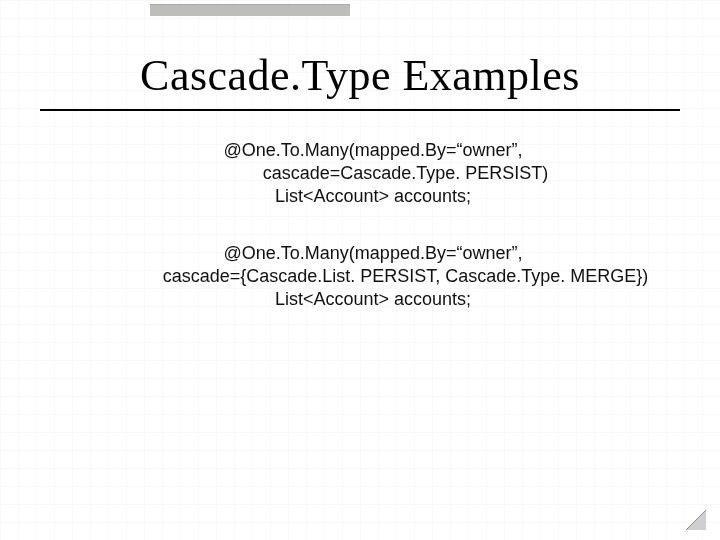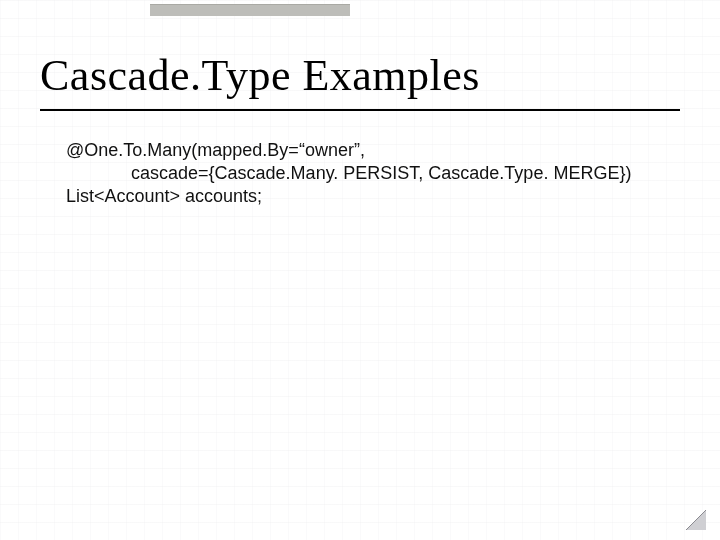--- a/index.html
+++ b/index.html
@@ -28,20 +28,21 @@
     left: 150px;
     width: 200px;
     height: 12px;
     background: #bdbdb9;
     box-shadow: 0 1px 0 #a9a9a4 inset;
   }
   .slide {
     position: relative;
     padding: 40px 40px 30px 40px;
     height: calc(540px - 70px);
+    text-align: center;
   }
   h1.title {
     font-size: 44px;
     font-weight: 400;
     margin: 10px 0 8px 0;
     color: #000;
     letter-spacing: 0.5px;
   }
   .underline {
     height: 2px;
@@ -71,23 +72,26 @@
 <body>
 
 <div class="notebook-bg"></div>
 <div class="top-bar"></div>
 
 <div class="slide">
 
   <h1 class="title">Cascade.Type Examples</h1>
   <div class="underline"></div>
 
+  <div class="code-block"><span>@One.To.Many(mapped.By=“owner”,</span>
+<span>             cascade=Cascade.Type. PERSIST)</span>
+<span>List&lt;Account&gt; accounts;</span></div>
 
   <div class="code-block"><span>@One.To.Many(mapped.By=“owner”,</span>
-<span>             cascade={Cascade.Many. PERSIST, Cascade.Type. MERGE})</span>
+<span>             cascade={Cascade.List. PERSIST, Cascade.Type. MERGE})</span>
 <span>List&lt;Account&gt; accounts;</span></div>
 
 
 </div>
 
 <div class="corner">
   <svg width="20" height="20" viewBox="0 0 20 20">
     <path d="M0 20 L20 20 L20 0 Z" fill="#cfcfd3"></path>
     <path d="M0 20 L20 0" stroke="#8a8a90" stroke-width="1"></path>
   </svg>

